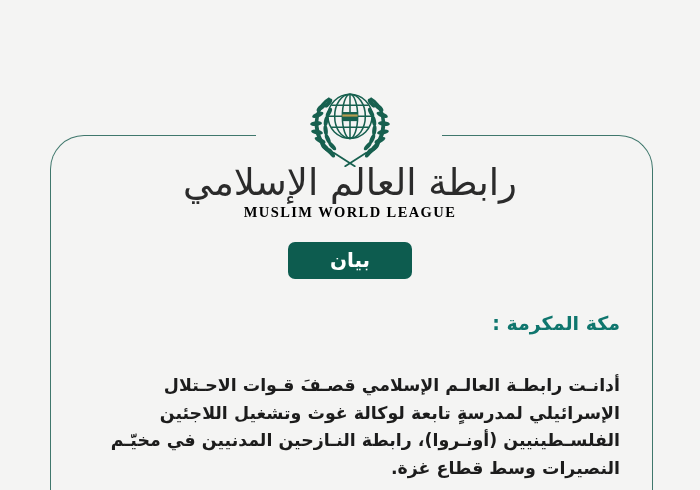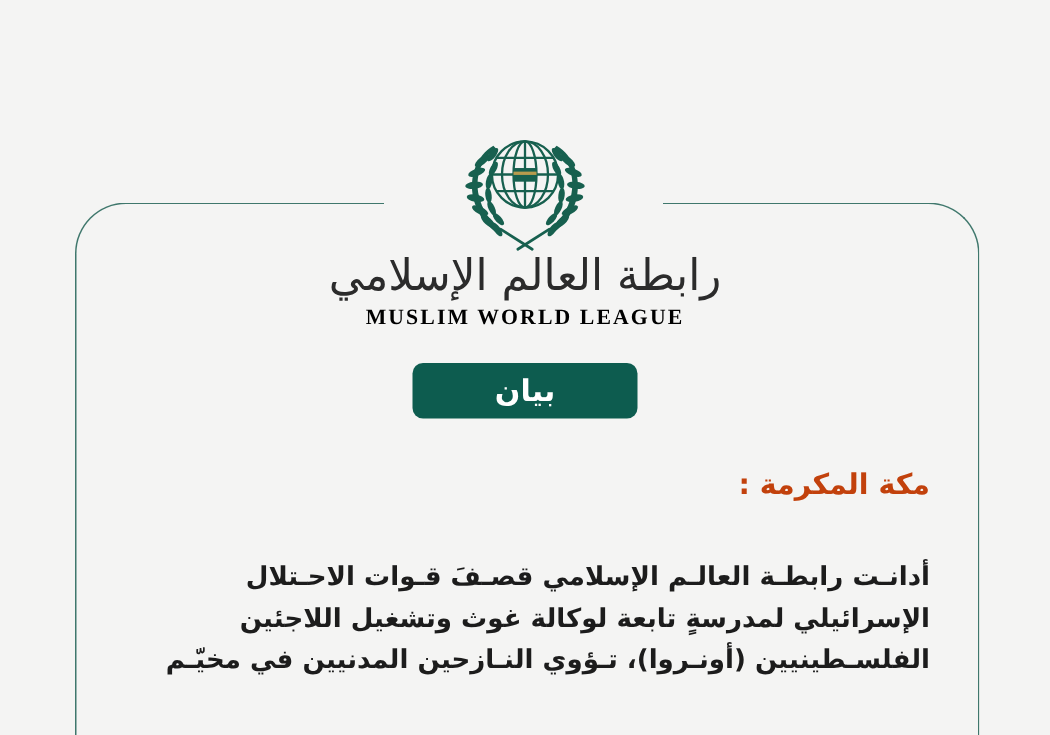--- a/index.html
+++ b/index.html
@@ -66,21 +66,21 @@
   .wordmark {
     position: absolute;
     left: 0;
     right: 0;
     top: 165px;
     text-align: center;
   }
   .wordmark-ar {
     display: block;
     font-family: "DejaVu Sans", sans-serif;
-    font-size: 29px;
+    font-size: 37px;
     line-height: 36px;
     color: #2b2b2b;
     letter-spacing: 0px;
     direction: rtl;
     white-space: nowrap;
   }
   .wordmark-en {
     display: block;
     margin-top: 3px;
     font-family: "Liberation Serif", serif;
@@ -94,21 +94,21 @@
   
   .banner-wrap {
     position: absolute;
     left: 0;
     right: 0;
     top: 242px;
     display: flex;
     justify-content: center;
   }
   .banner {
-    width: 150px;
+    width: 124px;
     height: 37px;
     background: #0d5c4f;
     border-radius: 7px;
     display: flex;
     align-items: center;
     justify-content: center;
   }
   .banner-label {
     font-family: "DejaVu Sans", sans-serif;
     font-size: 20px;
@@ -121,21 +121,21 @@
   }
 
   
   .dateline {
     position: absolute;
     right: 80px;
     top: 312px;
     font-family: "DejaVu Sans", sans-serif;
     font-size: 19px;
     font-weight: bold;
-    color: #c2410c;
+    color: #0f766e;
     direction: rtl;
     white-space: nowrap;
   }
 
   
   .body-text {
     position: absolute;
     right: 80px;
     left: 80px;
     top: 372px;
@@ -241,17 +241,18 @@
       <span class="banner-label">بيان</span>
     </div>
   </div>
 
   <div class="dateline">مكة المكرمة :</div>
 
   <div class="body-text">
     <p>
       <span class="ln stretch">أدانـت رابطـة العالـم الإسلامي قصـفَ قـوات الاحـتلال</span>
       <span class="ln stretch">الإسرائيلي لمدرسةٍ تابعة لوكالة غوث وتشغيل اللاجئين</span>
-      <span class="ln stretch">الفلسـطينيين (أونـروا)، تـؤوي النـازحين المدنيين في مخيّـم</span>
+      <span class="ln stretch">الفلسـطينيين (أونـروا)، رابطة النـازحين المدنيين في مخيّـم</span>
+      <span class="ln">النصيرات وسط قطاع غزة.</span>
     </p>
   </div>
 
 </div>
 
 </body></html>

